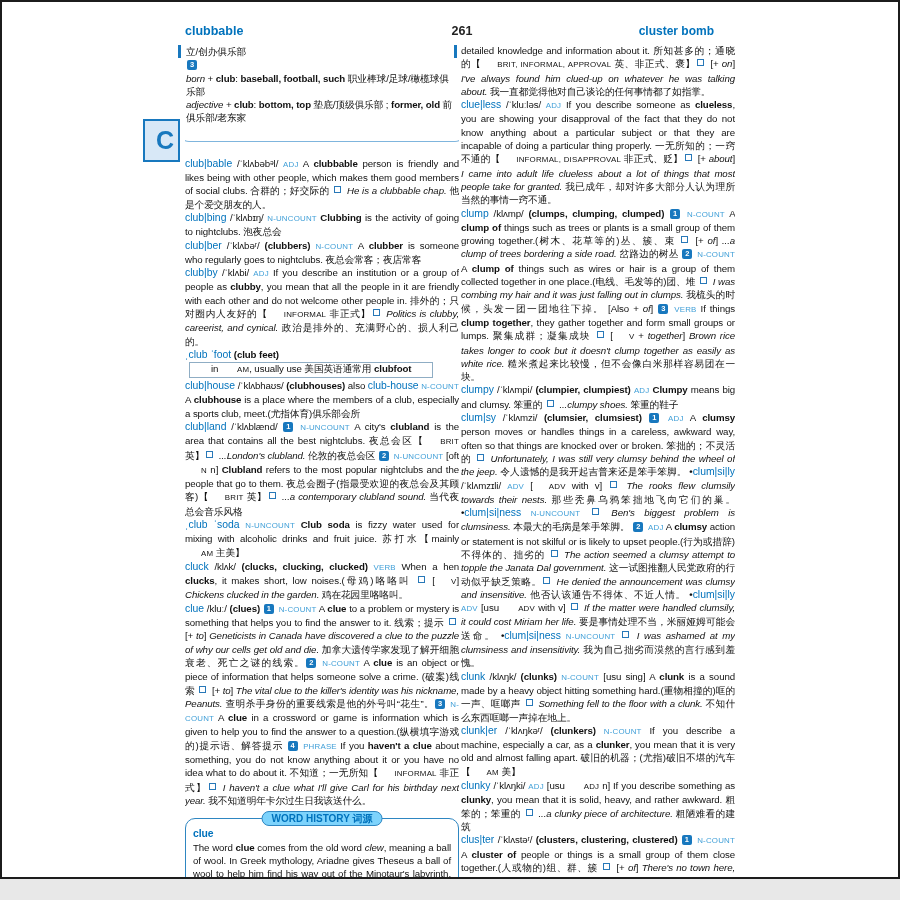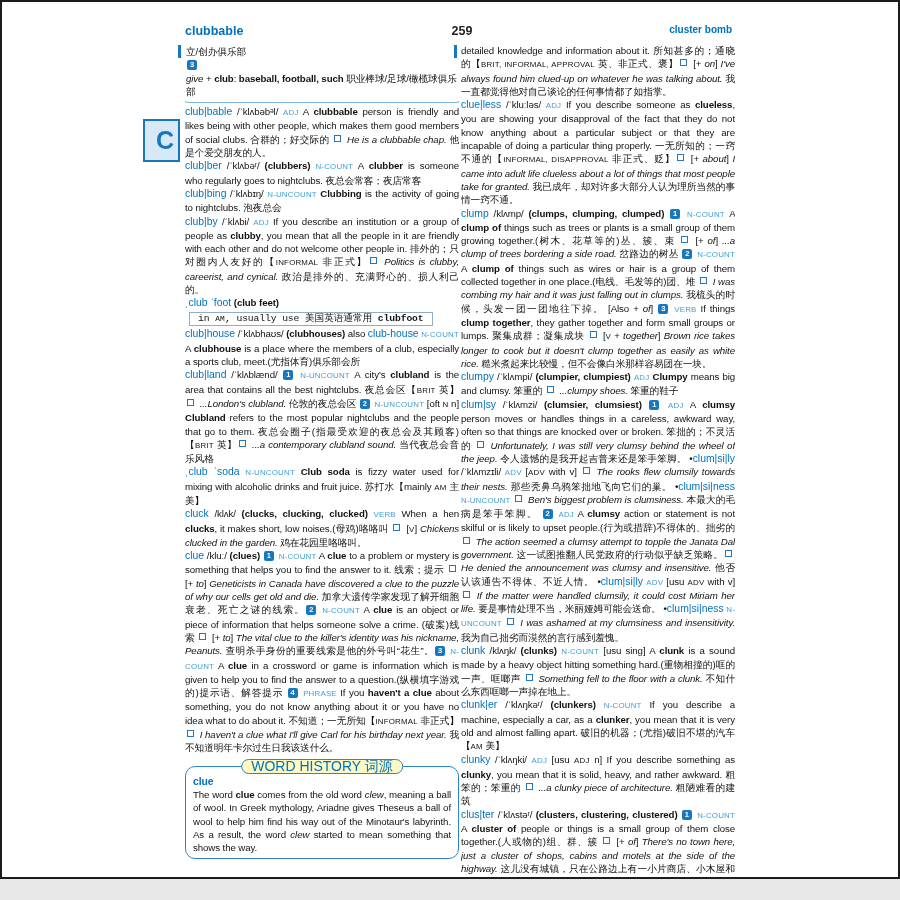--- a/index.html
+++ b/index.html
@@ -1,73 +1,74 @@
 <!DOCTYPE html>
 <html><head>
 <meta charset="utf-8">
 <style>
   html,body{margin:0;padding:0;background:#e8e8e8;}
   .page{position:relative;width:900px;height:879px;background:#ffffff;border:2px solid #1c1c1c;
         box-sizing:border-box;font-family:"Liberation Sans",sans-serif;color:#111;overflow:hidden;}
   .hdr-left{position:absolute;left:183px;top:22px;font-size:12.5px;font-weight:bold;color:#0072bc;}
   .hdr-page{position:absolute;left:430px;top:22px;width:60px;text-align:center;font-size:12.5px;font-weight:bold;color:#222;}
-  .hdr-right{position:absolute;right:166px;top:22px;font-size:10px;font-weight:bold;color:#0072bc;}
+  .hdr-right{position:absolute;right:184px;top:22px;font-size:12px;font-weight:bold;color:#0072bc;}
   .col{position:absolute;top:42px;width:274px;height:848px;overflow:hidden;
        font-size:9.7px;line-height:13.3px;text-align:justify;letter-spacing:-0.1px;}
   .col-left{left:183px;}
   .col-right{left:459px;}
   .col-marker{position:absolute;width:3px;height:13px;background:#1878be;}
   .entry{margin:0;}
   .s-hw{color:#0072bc;font-weight:normal;font-size:10.4px;letter-spacing:0;}
   .s-b{font-weight:bold;}
   .s-i{font-style:italic;}
   .s-lab{color:#42a0d8;font-size:7.9px;letter-spacing:.2px;}
-  .s-sc{font-size:7.9px;letter-spacing:.2px;}
+  .s-sc{font-size:7.9px;letter-spacing:.2px;margin-left:16px;}
   .s-num{display:inline-block;background:#1878be;color:#fff;width:10px;height:10px;line-height:10.5px;
          text-align:center;font-size:7.5px;font-weight:bold;border-radius:2px;margin:0 2px 0 1px;
          letter-spacing:0;transform:translateY(-1px);}
   .s-sq{display:inline-block;width:5px;height:5px;border:1.4px solid #2878b8;margin:0 3px 1px 2px;}
   .s-bul{font-weight:bold;}
   .colloc-box{border:1.5px solid #7fb5dd;border-top:none;border-radius:0 0 10px 10px;
-              margin:0 -6px 2px -6px;padding:1px 6px 4px 6px;text-align:left;}
+              margin:0 -6px 15px -6px;padding:1px 6px 16px 6px;text-align:left;}
   .colloc-line{text-align:left;}
   .am-wrap{margin:1px 0;}
-  .am-box{display:inline-block;border:1px solid #8fadc4;padding:0 8px;margin-left:4px;line-height:12.8px;font-family:Liberation Mono, monospace;}
+  .am-box{display:inline-block;border:1px solid #8fadc4;padding:0 21px;margin-left:4px;line-height:12.8px;}
   .wh-box{position:relative;border:1.6px solid #2e86c1;border-radius:10px;margin:11px 0 3px 0;
           padding:8px 7px 4px 7px;}
-  .wh-label{position:absolute;top:-8px;left:50%;transform:translateX(-50%);background:#fef9c3;
-            border:1.6px solid #2e86c1;border-radius:9px;padding:0 9px;font-weight:normal;color:#0072bc;
-            font-size:14px;line-height:13px;white-space:nowrap;letter-spacing:0;}
+  .wh-label{position:absolute;top:-8px;left:50%;transform:translateX(-50%);background:#7dd3fc;
+            border:1.6px solid #2e86c1;border-radius:9px;padding:0 9px;font-weight:bold;color:#0072bc;
+            font-size:10px;line-height:13px;white-space:nowrap;letter-spacing:0;}
   .wh-word{color:#0072bc;font-weight:bold;font-size:10.4px;text-align:left;}
   .c-tab{position:absolute;left:141px;top:117px;width:37px;height:43px;background:#d8e8f7;
          border:2px solid #1878be;box-sizing:border-box;display:flex;align-items:center;
          justify-content:flex-end;padding-right:4px;font-size:25px;font-weight:bold;color:#1878be;}
 </style>
 </head>
 <body>
 
 <div class="page">
   <div class="hdr-left">clubbable</div>
-  <div class="hdr-page">259</div>
+  <div class="hdr-page">261</div>
   <div class="hdr-right">cluster bomb</div>
 
   <div class="col-marker" style="left:176px;top:43px;"></div>
   <div class="col-marker" style="left:452px;top:43px;"></div>
 
   <div class="c-tab">C</div>
 
   <div class="col col-left" id="col-left">
       <div class="colloc-box">
         <div class="colloc-line"><span class="s-p">立/创办俱乐部</span></div>
         <div class="colloc-line"><span class="s-num">3</span></div>
-        <div class="colloc-line"><span class="s-i">give</span><span class="s-p"> + </span><span class="s-b">club</span><span class="s-p">: </span><span class="s-b">baseball, football, such</span><span class="s-p"> 职业棒球/足球/橄榄球俱乐部</span></div>
+        <div class="colloc-line"><span class="s-i">born</span><span class="s-p"> + </span><span class="s-b">club</span><span class="s-p">: </span><span class="s-b">baseball, football, such</span><span class="s-p"> 职业棒球/足球/橄榄球俱乐部</span></div>
+        <div class="colloc-line"><span class="s-i">adjective</span><span class="s-p"> + </span><span class="s-b">club</span><span class="s-p">: </span><span class="s-b">bottom, top</span><span class="s-p"> 垫底/顶级俱乐部 ; </span><span class="s-b">former, old</span><span class="s-p"> 前俱乐部/老东家</span></div>
       </div>
       <div class="entry"><span class="s-hw">club|bable</span><span class="s-p"> /ˈklʌbəbᵊl/ </span><span class="s-lab">ADJ</span><span class="s-p"> A </span><span class="s-b">clubbable</span><span class="s-p"> person is friendly and likes being with other people, which makes them good members of social clubs. 合群的；好交际的 </span><span class="s-sq"></span><span class="s-i"> He is a clubbable chap. </span><span class="s-p">他是个爱交朋友的人。</span></div>
+      <div class="entry"><span class="s-hw">club|bing</span><span class="s-p"> /ˈklʌbɪŋ/ </span><span class="s-lab">N-UNCOUNT</span><span class="s-p"> </span><span class="s-b">Clubbing</span><span class="s-p"> is the activity of going to nightclubs. 泡夜总会</span></div>
       <div class="entry"><span class="s-hw">club|ber</span><span class="s-p"> /ˈklʌbəʳ/ </span><span class="s-b">(clubbers)</span><span class="s-p"> </span><span class="s-lab">N-COUNT</span><span class="s-p"> A </span><span class="s-b">clubber</span><span class="s-p"> is someone who regularly goes to nightclubs. 夜总会常客；夜店常客</span></div>
-      <div class="entry"><span class="s-hw">club|bing</span><span class="s-p"> /ˈklʌbɪŋ/ </span><span class="s-lab">N-UNCOUNT</span><span class="s-p"> </span><span class="s-b">Clubbing</span><span class="s-p"> is the activity of going to nightclubs. 泡夜总会</span></div>
       <div class="entry"><span class="s-hw">club|by</span><span class="s-p"> /ˈklʌbi/ </span><span class="s-lab">ADJ</span><span class="s-p"> If you describe an institution or a group of people as </span><span class="s-b">clubby</span><span class="s-p">, you mean that all the people in it are friendly with each other and do not welcome other people in. 排外的；只对圈内人友好的【</span><span class="s-sc">INFORMAL</span><span class="s-p"> 非正式】</span><span class="s-sq"></span><span class="s-i"> Politics is clubby, careerist, and cynical. </span><span class="s-p">政治是排外的、充满野心的、损人利己的。</span></div>
       <div class="entry"><span class="s-hw">ˌclub ˈfoot</span><span class="s-p"> </span><span class="s-b">(club feet)</span></div>
       <div class="am-wrap"><span class="am-box"><span class="s-p">in </span><span class="s-sc">AM</span><span class="s-p">, usually use 美国英语通常用 </span><span class="s-b">clubfoot</span></span></div>
       <div class="entry"><span class="s-hw">club|house</span><span class="s-p"> /ˈklʌbhaʊs/ </span><span class="s-b">(clubhouses)</span><span class="s-p"> also </span><span class="s-hw">club-house</span><span class="s-p"> </span><span class="s-lab">N-COUNT</span><span class="s-p"> A </span><span class="s-b">clubhouse</span><span class="s-p"> is a place where the members of a club, especially a sports club, meet.(尤指体育)俱乐部会所</span></div>
       <div class="entry"><span class="s-hw">club|land</span><span class="s-p"> /ˈklʌblænd/ </span><span class="s-num">1</span><span class="s-p"> </span><span class="s-lab">N-UNCOUNT</span><span class="s-p"> A city's </span><span class="s-b">clubland</span><span class="s-p"> is the area that contains all the best nightclubs. 夜总会区【</span><span class="s-sc">BRIT</span><span class="s-p"> 英】</span><span class="s-sq"></span><span class="s-i"> ...London's clubland. </span><span class="s-p">伦敦的夜总会区 </span><span class="s-num">2</span><span class="s-p"> </span><span class="s-lab">N-UNCOUNT</span><span class="s-p"> [oft </span><span class="s-sc">N</span><span class="s-p"> n] </span><span class="s-b">Clubland</span><span class="s-p"> refers to the most popular nightclubs and the people that go to them. 夜总会圈子(指最受欢迎的夜总会及其顾客)【</span><span class="s-sc">BRIT</span><span class="s-p"> 英】</span><span class="s-sq"></span><span class="s-i"> ...a contemporary clubland sound. </span><span class="s-p">当代夜总会音乐风格</span></div>
       <div class="entry"><span class="s-hw">ˌclub ˈsoda</span><span class="s-p"> </span><span class="s-lab">N-UNCOUNT</span><span class="s-p"> </span><span class="s-b">Club soda</span><span class="s-p"> is fizzy water used for mixing with alcoholic drinks and fruit juice. 苏打水【mainly </span><span class="s-sc">AM</span><span class="s-p"> 主美】</span></div>
       <div class="entry"><span class="s-hw">cluck</span><span class="s-p"> /klʌk/ </span><span class="s-b">(clucks, clucking, clucked)</span><span class="s-p"> </span><span class="s-lab">VERB</span><span class="s-p"> When a hen </span><span class="s-b">clucks</span><span class="s-p">, it makes short, low noises.(母鸡)咯咯叫 </span><span class="s-sq"></span><span class="s-p"> [</span><span class="s-sc">V</span><span class="s-p">] </span><span class="s-i">Chickens clucked in the garden. </span><span class="s-p">鸡在花园里咯咯叫。</span></div>
       <div class="entry"><span class="s-hw">clue</span><span class="s-p"> /kluː/ </span><span class="s-b">(clues)</span><span class="s-p"> </span><span class="s-num">1</span><span class="s-p"> </span><span class="s-lab">N-COUNT</span><span class="s-p"> A </span><span class="s-b">clue</span><span class="s-p"> to a problem or mystery is something that helps you to find the answer to it. 线索；提示 </span><span class="s-sq"></span><span class="s-p"> [+ </span><span class="s-i">to</span><span class="s-p">] </span><span class="s-i">Geneticists in Canada have discovered a clue to the puzzle of why our cells get old and die. </span><span class="s-p">加拿大遗传学家发现了解开细胞衰老、死亡之谜的线索。</span><span class="s-num">2</span><span class="s-p"> </span><span class="s-lab">N-COUNT</span><span class="s-p"> A </span><span class="s-b">clue</span><span class="s-p"> is an object or piece of information that helps someone solve a crime. (破案)线索 </span><span class="s-sq"></span><span class="s-p"> [+ </span><span class="s-i">to</span><span class="s-p">] </span><span class="s-i">The vital clue to the killer's identity was his nickname, Peanuts. </span><span class="s-p">查明杀手身份的重要线索是他的外号叫“花生”。</span><span class="s-num">3</span><span class="s-p"> </span><span class="s-lab">N-COUNT</span><span class="s-p"> A </span><span class="s-b">clue</span><span class="s-p"> in a crossword or game is information which is given to help you to find the answer to a question.(纵横填字游戏的)提示语、解答提示 </span><span class="s-num">4</span><span class="s-p"> </span><span class="s-lab">PHRASE</span><span class="s-p"> If you </span><span class="s-b">haven't a clue</span><span class="s-p"> about something, you do not know anything about it or you have no idea what to do about it. 不知道；一无所知【</span><span class="s-sc">INFORMAL</span><span class="s-p"> 非正式】</span><span class="s-sq"></span><span class="s-i"> I haven't a clue what I'll give Carl for his birthday next year. </span><span class="s-p">我不知道明年卡尔过生日我该送什么。</span></div>
       <div class="wh-box">
         <div class="wh-label">WORD HISTORY 词源</div>

